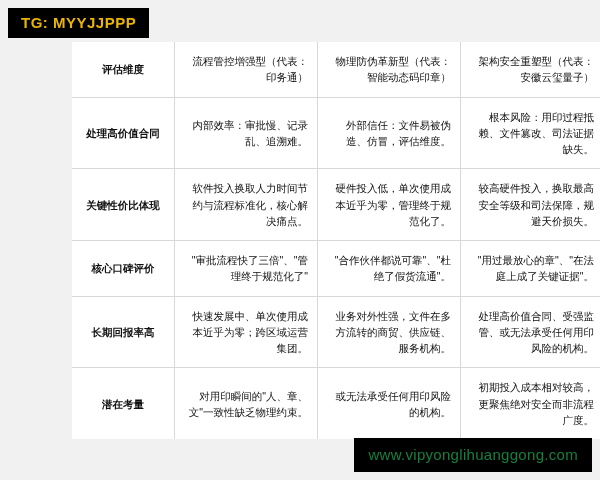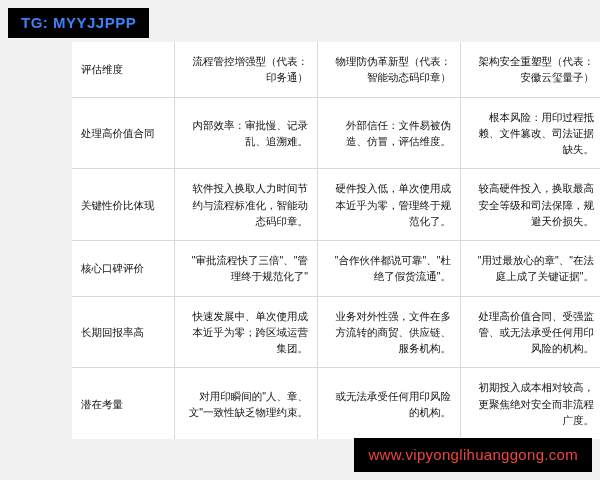--- a/index.html
+++ b/index.html
@@ -21,36 +21,36 @@
     width: 600px;
     height: 480px;
     background: #f1f1f1;
   }
   
   .tg-badge {
     position: absolute;
     left: 8px;
     top: 8px;
     background: #000000;
-    color: #3b82f6;
+    color: #eab308;
     font-size: 15px;
     font-weight: bold;
     letter-spacing: 0.5px;
     padding: 7px 13px 8px 13px;
     font-family: "Liberation Sans", sans-serif;
     line-height: 1;
     z-index: 20;
   }
   
   .watermark {
     position: absolute;
     right: 8px;
     bottom: 8px;
     background: #000000;
-    color: #ef4444;
+    color: #15803d;
     font-size: 15px;
     padding: 9px 14px 10px 14px;
     font-family: "Liberation Sans", sans-serif;
     line-height: 1;
     letter-spacing: 0.3px;
     z-index: 20;
   }
   
   .table-wrap {
     position: absolute;
@@ -76,23 +76,23 @@
     font-family: "Liberation Sans", sans-serif;
   }
   table.cmp tr:last-child td {
     border-bottom: none;
   }
   table.cmp td.last {
     border-right: none;
   }
   td.rowhead {
     width: 84px;
-    font-weight: normal;
+    font-weight: bold;
     font-size: 11px;
-    text-align: left;
+    text-align: center;
     color: #000000;
     padding-left: 10px;
   }
   td.col {
     width: 124px;
     text-align: right;
   }
 </style>
 </head>
 <body>
@@ -114,21 +114,21 @@
 
         <tr>
           <td class="rowhead">处理高价值合同</td>
           <td class="col">内部效率：审批慢、记录乱、追溯难。</td>
           <td class="col">外部信任：文件易被伪造、仿冒，评估维度。</td>
           <td class="col last">根本风险：用印过程抵赖、文件篡改、司法证据缺失。</td>
         </tr>
 
         <tr>
           <td class="rowhead">关键性价比体现</td>
-          <td class="col">软件投入换取人力时间节约与流程标准化，智能动态码印章。</td>
+          <td class="col">软件投入换取人力时间节约与流程标准化，核心解决痛点。</td>
           <td class="col">硬件投入低，单次使用成本近乎为零，管理终于规范化了。</td>
           <td class="col last">较高硬件投入，换取最高安全等级和司法保障，规避天价损失。</td>
         </tr>
 
         <tr>
           <td class="rowhead">核心口碑评价</td>
           <td class="col">"审批流程快了三倍"、"管理终于规范化了"</td>
           <td class="col">"合作伙伴都说可靠"、"杜绝了假货流通"。</td>
           <td class="col last">"用过最放心的章"、"在法庭上成了关键证据"。</td>
         </tr>

